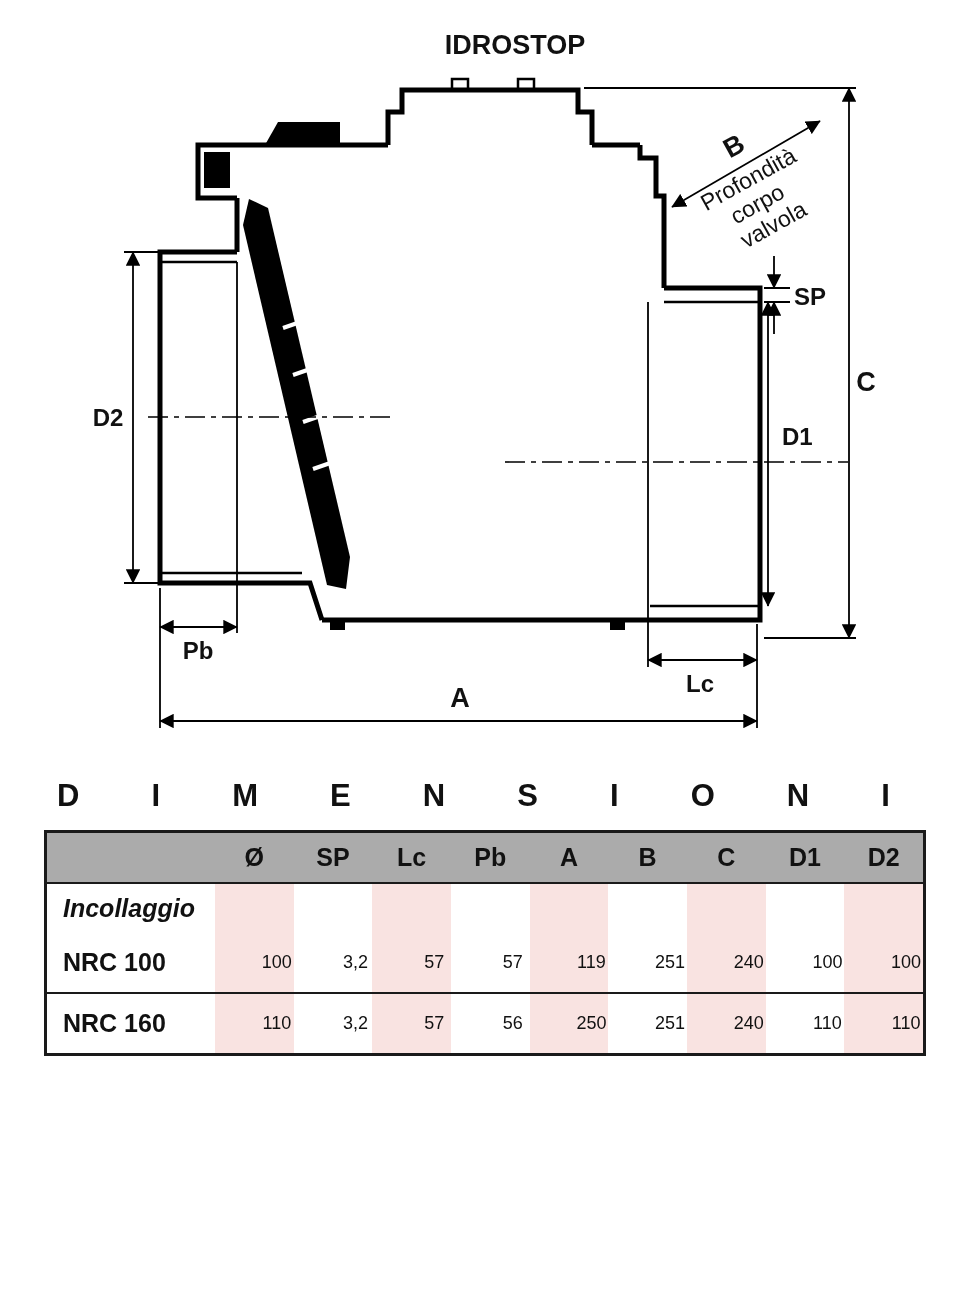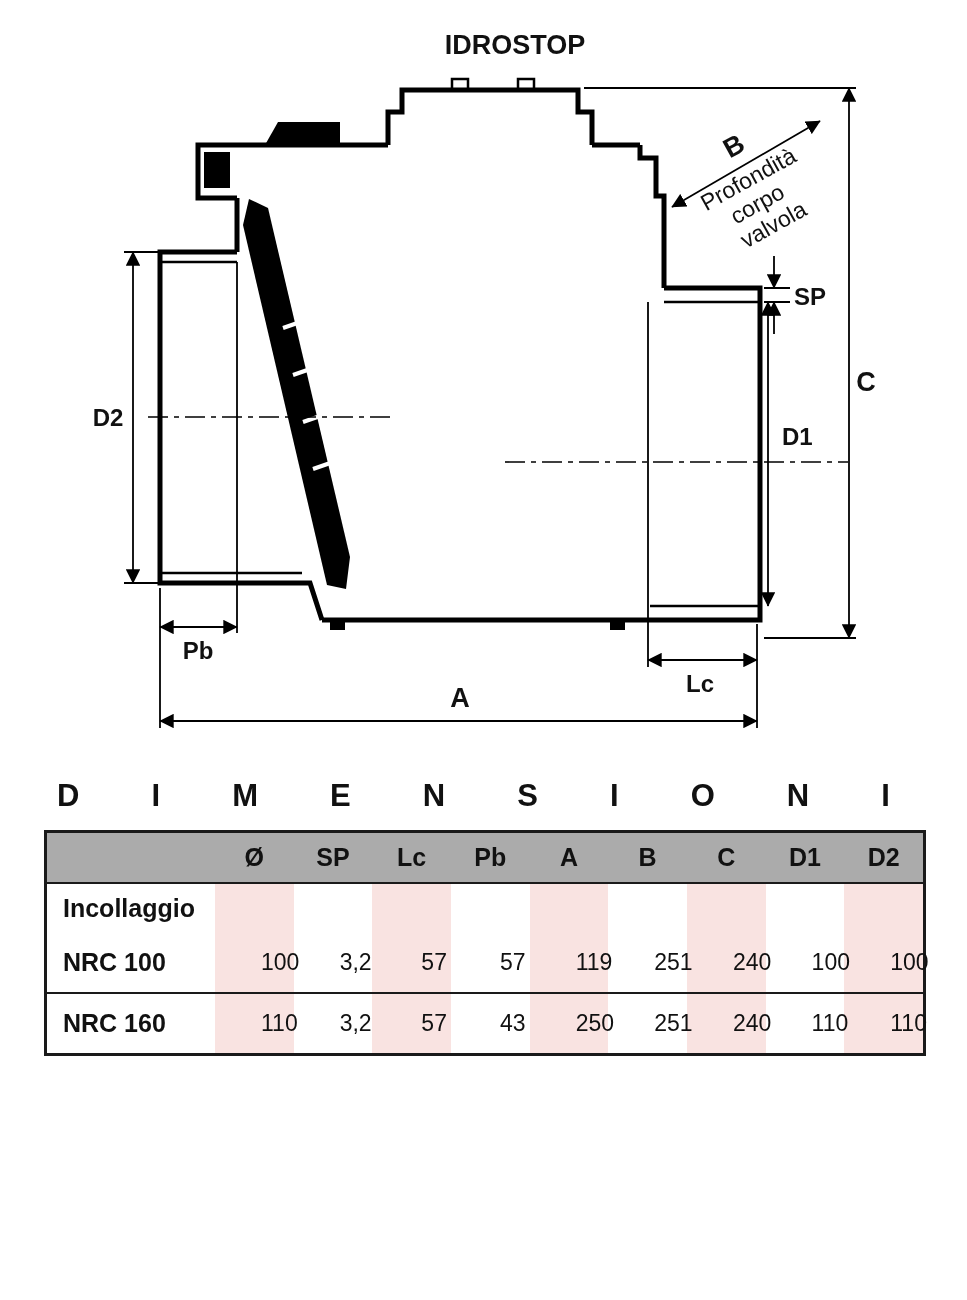--- a/index.html
+++ b/index.html
@@ -28,22 +28,22 @@
   }
   
   .table-wrap { width: 882px; margin-left: 44px; border: 3px solid var(--border-c, #1a1a1a); }
   table { width: 100%; border-collapse: collapse; table-layout: fixed; }
   col.c-label { width: 168px; }
   th {
     background: var(--header-bg, #ababab); height: 50px;
     font-size: 25px; font-weight: bold; text-align: center;
     border-bottom: 2px solid var(--border-c, #1a1a1a);
   }
-  td { height: 60px; text-align: center; font-size: 23px; font-weight: normal; padding-left: 46px; }
-  tr.group-row td { height: 50px; }
+  td { height: 60px; text-align: center; font-size: 18px; font-weight: normal; padding-left: 46px; }
+  tr.group-row td { height: 50px; font-style: italic; }
   td.label-cell, th.label-cell { text-align: left; padding-left: 16px; font-weight: bold; font-size: 25px; }
   tr.ruled td { border-top: 2px solid var(--border-c, #1a1a1a); }
   td.stripe { background: var(--stripe-bg, #f9e3e1); }
 </style>
 </head>
 <body>
 
 <svg class="diagram" viewBox="0 0 967 762">
   <defs>
     <marker id="arr" viewBox="0 0 10 10" refX="9.5" refY="5" markerWidth="8" markerHeight="8" orient="auto-start-reverse">
@@ -194,21 +194,21 @@
       <td class="stripe">240</td>
       <td>100</td>
       <td class="stripe">100</td>
     </tr>
 
     <tr class="data-row ruled">
       <td class="label-cell">NRC 160</td>
       <td class="stripe">110</td>
       <td>3,2</td>
       <td class="stripe">57</td>
-      <td>43</td>
+      <td>56</td>
       <td class="stripe">250</td>
       <td>251</td>
       <td class="stripe">240</td>
       <td>110</td>
       <td class="stripe">110</td>
     </tr>
 
 
 
   </tbody>

